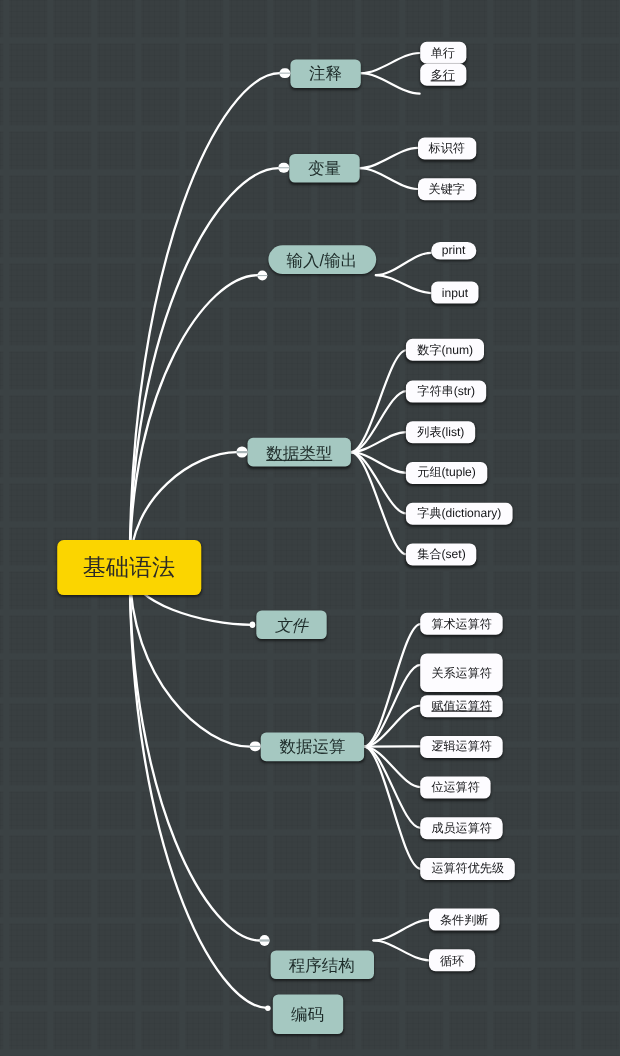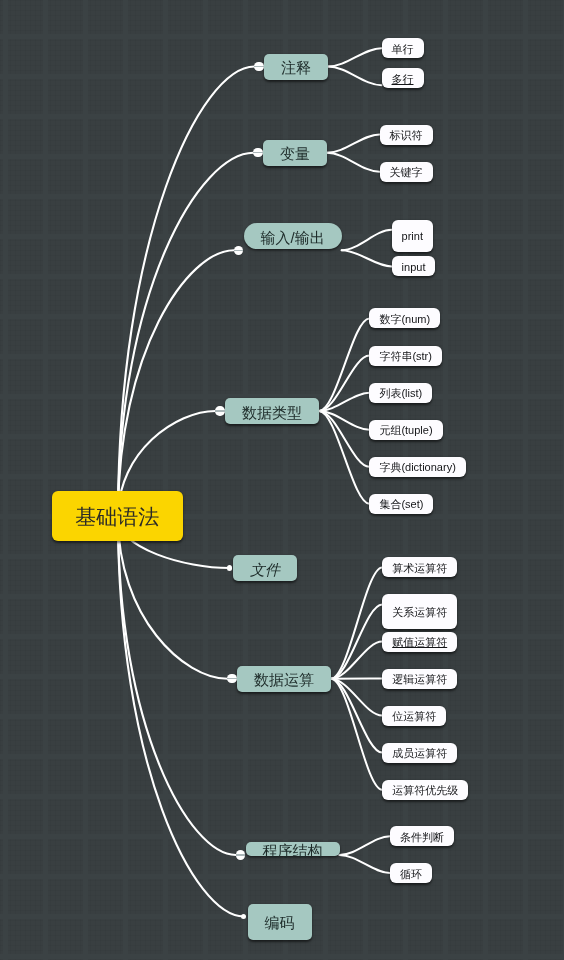--- a/index.html
+++ b/index.html
@@ -83,48 +83,48 @@
     </div>
     <div class="node l2" style="left: 264px; top: 53.5px; height: 26px; padding: 0px 17px;">
       <span>注释</span>
     </div>
     <div class="knob" style="left: 254.2px; top: 61.8px; width: 9.4px; height: 9.4px;">
       <div class="bar"></div>
     </div>
     <div class="node l3" style="left: 381.5px; top: 38.2px; height: 20px; padding: 0px 10px;">
       <span>单行</span>
     </div>
-    <div class="node l3" style="left: 381.5px; top: 68px; height: 20px; padding: 0px 10px; text-decoration: underline;">
+    <div class="node l3" style="left: 381.5px; top: 58px; height: 20px; padding: 0px 10px; text-decoration: underline;">
       <span>多行</span>
     </div>
     <div class="node l2" style="left: 263px; top: 139.8px; height: 26px; padding: 0px 17px;">
       <span>变量</span>
     </div>
     <div class="knob" style="left: 253.2px; top: 148.1px; width: 9.4px; height: 9.4px;">
       <div class="bar"></div>
     </div>
     <div class="node l3" style="left: 379.6px; top: 124.5px; height: 20px; padding: 0px 10px;">
       <span>标识符</span>
     </div>
     <div class="node l3" style="left: 379.6px; top: 161.8px; height: 20px; padding: 0px 10px;">
       <span>关键字</span>
     </div>
     <div class="node l2" style="left: 243.5px; top: 223px; height: 26px; padding: 0px 17px; border-radius: 13px;">
       <span>输入/输出</span>
     </div>
     <div class="knob" style="left: 233.7px; top: 245.5px; width: 9.4px; height: 9.4px;">
       <div class="bar"></div>
     </div>
-    <div class="node l3" style="left: 391.6px; top: 219.8px; height: 32px; padding: 0px 10px;">
+    <div class="node l3" style="left: 391.6px; top: 219.8px; height: 16px; padding: 0px 10px; border-radius: 10px;">
       <span>print</span>
     </div>
     <div class="node l3" style="left: 391.6px; top: 256.4px; height: 20px; padding: 0px 10px;">
       <span>input</span>
     </div>
-    <div class="node l2" style="left: 225px; top: 398px; height: 26px; padding: 12px 17px;">
+    <div class="node l2" style="left: 225px; top: 398px; height: 26px; padding: 12px 17px; text-decoration: underline;">
       <span>数据类型</span>
     </div>
     <div class="knob" style="left: 215.2px; top: 406.3px; width: 9.4px; height: 9.4px;">
       <div class="bar"></div>
     </div>
     <div class="node l3" style="left: 369.4px; top: 308.4px; height: 20px; padding: 0px 10px;">
       <span>数字(num)</span>
     </div>
     <div class="node l3" style="left: 369.4px; top: 345.6px; height: 20px; padding: 0px 10px;">
       <span>字符串(str)</span>
@@ -165,21 +165,21 @@
     </div>
     <div class="node l3" style="left: 382.2px; top: 705.5px; height: 20px; padding: 0px 10px;">
       <span>位运算符</span>
     </div>
     <div class="node l3" style="left: 382.2px; top: 742.6px; height: 20px; padding: 0px 10px; justify-content: flex-end;">
       <span>成员运算符</span>
     </div>
     <div class="node l3" style="left: 382.2px; top: 779.8px; height: 20px; padding: 0px 10px;">
       <span>运算符优先级</span>
     </div>
-    <div class="node l2" style="left: 245.5px; top: 842px; height: 14px; padding: 0px 17px;">
+    <div class="node l2" style="left: 245.5px; top: 864px; height: 26px; padding: 0px 17px;">
       <span>程序结构</span>
     </div>
     <div class="knob" style="left: 235.7px; top: 850.3px; width: 9.4px; height: 9.4px;">
       <div class="bar"></div>
     </div>
     <div class="node l3" style="left: 390px; top: 826.2px; height: 20px; padding: 0px 10px;">
       <span>条件判断</span>
     </div>
     <div class="node l3" style="left: 390px; top: 863px; height: 20px; padding: 0px 10px;">
       <span>循环</span>

